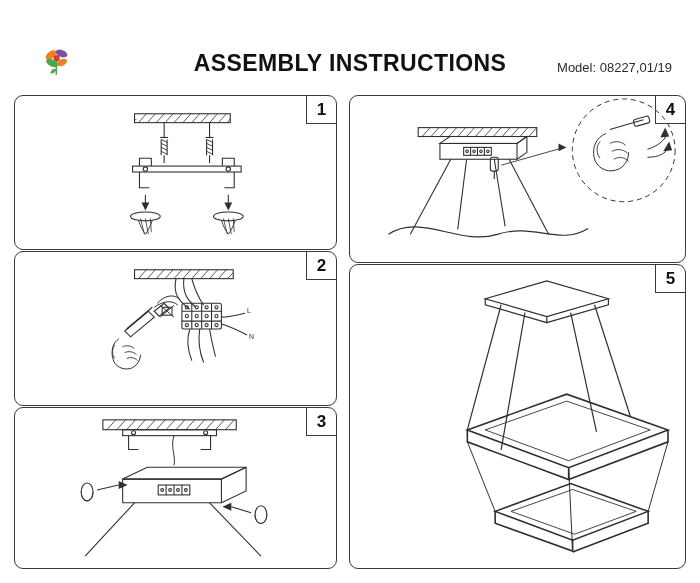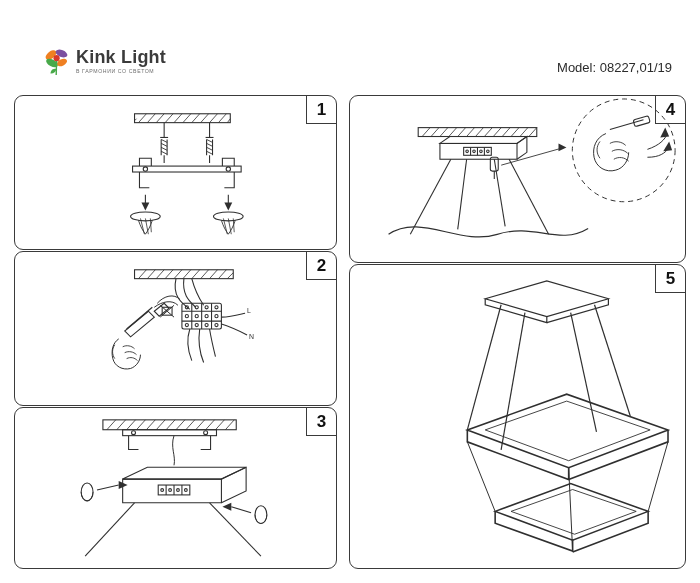--- a/index.html
+++ b/index.html
@@ -130,26 +130,23 @@
         <svg width="26" height="30" viewBox="0 0 26 30">
           <ellipse cx="7" cy="9" rx="6.2" ry="3.6" transform="rotate(-38 7 9)" fill="#ef8022"></ellipse>
           <ellipse cx="17.5" cy="7.5" rx="6.2" ry="3.4" transform="rotate(22 17.5 7.5)" fill="#7b4fa0"></ellipse>
           <ellipse cx="8" cy="17" rx="6.4" ry="3.4" transform="rotate(28 8 17)" fill="#49a94a"></ellipse>
           <ellipse cx="18" cy="16.5" rx="5.4" ry="3.2" transform="rotate(-26 18 16.5)" fill="#ef8022"></ellipse>
           <circle cx="12.6" cy="12.2" r="3.1" fill="#d8382b"></circle>
           <path d="M12.6 15 L12.2 29" stroke="#49a94a" stroke-width="1.4" fill="none"></path>
           <path d="M12.3 23 C8 22, 6.5 25.5, 6.5 27.5 C9.5 27.8, 12 26, 12.3 23 Z" fill="#49a94a"></path>
         </svg>
       </div>
-      <div class="brand-text">
-        <span class="brand-name">Kink Light</span>
-        <span class="brand-tagline">В ГАРМОНИИ СО СВЕТОМ</span>
-      </div>
     </div>
 
+    <div class="title">ASSEMBLY INSTRUCTIONS</div>
     <div class="model">Model: 08227,01/19</div>
   </div>
 
   <div class="panel" id="panel-1">
     <svg class="art" viewBox="0 0 323 155">
       <g stroke="#2f2f2f" fill="none" stroke-width="1.1">
 
         <rect x="120" y="18" width="97" height="9"></rect>
         <g stroke-width="0.8">
           <line x1="124" y1="27" x2="132" y2="18"></line>

